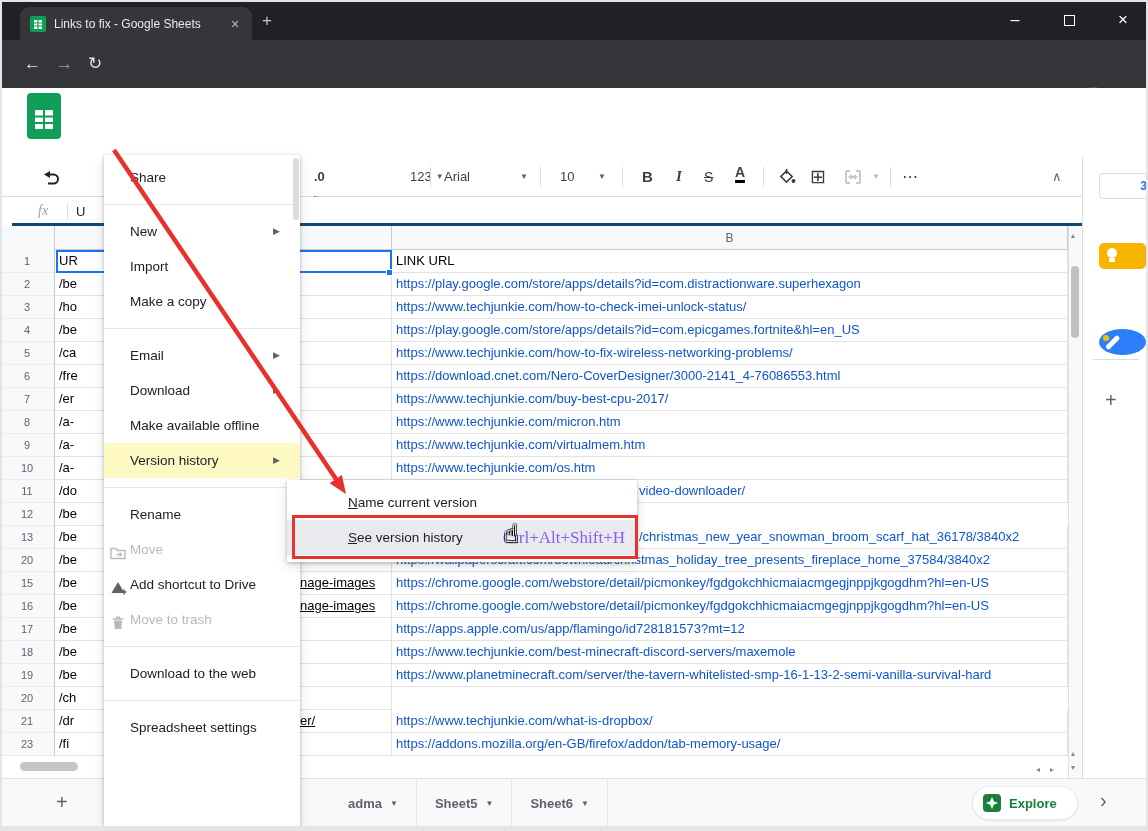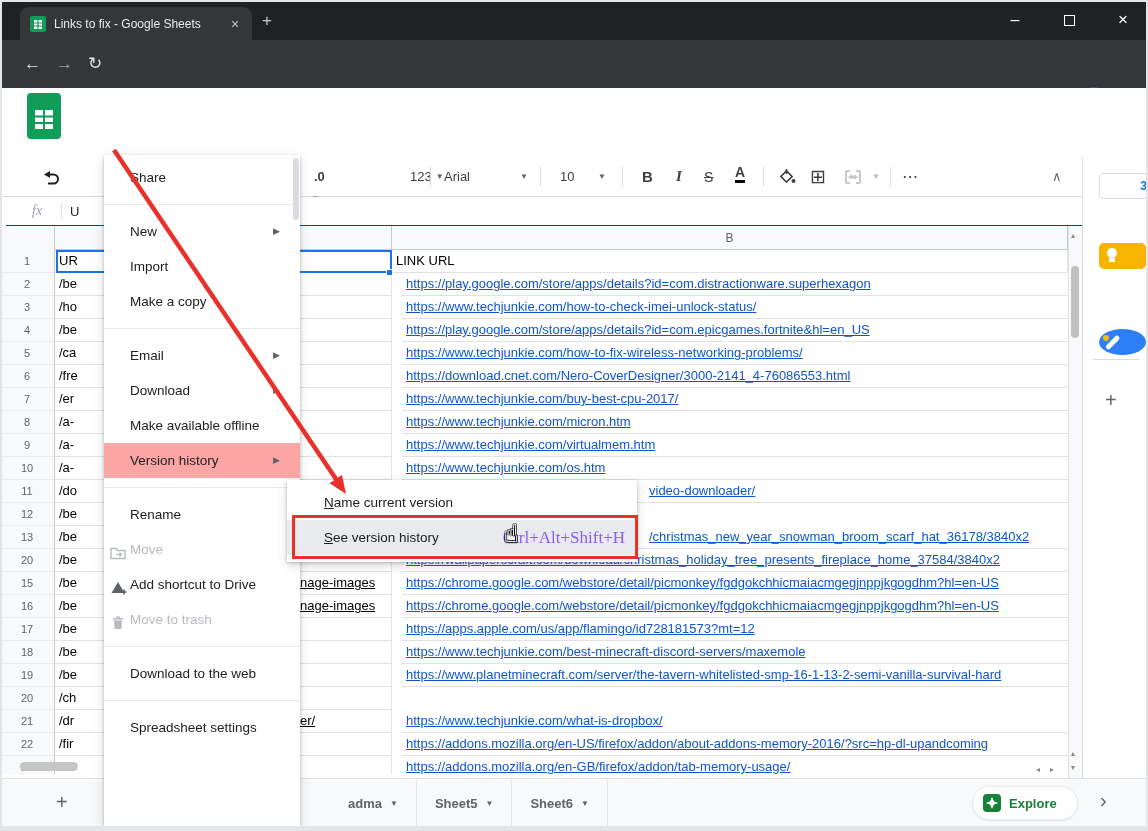--- a/index.html
+++ b/index.html
@@ -52,38 +52,38 @@
   .tb-caret{font-size:8px;color:#5f6368;}
   .tb-b{font-weight:bold;font-size:15px;}
   .tb-i{font-style:italic;font-size:15px;font-family:"Liberation Serif",serif;font-weight:bold;}
   .tb-s{text-decoration:line-through;font-size:14px;}
   .tb-a{font-size:14px;font-weight:bold;border-bottom:3px solid #000;line-height:15px;}
   .decimals{position:relative;font-weight:bold;}
   .decimals .sub{position:absolute;left:-2px;bottom:-4px;font-size:8px;font-weight:normal;}
   .collapse{color:#5f6368;font-size:13px;}
 
   
-  .fxbar{position:absolute;left:6px;top:197px;width:1082px;height:29px;background:#fff;border-bottom:1px solid #0c4a6e;}
+  .fxbar{position:absolute;left:12px;top:197px;width:1082px;height:29px;background:#fff;border-bottom:3px solid #0c4a6e;}
   .fx{position:absolute;left:26px;top:6px;font-style:italic;color:#9aa0a6;font-size:14px;font-family:"Liberation Serif",serif;}
   .fx-sep{position:absolute;left:55px;top:7px;width:1px;height:15px;background:#dadce0;}
   .fx-val{position:absolute;left:64px;top:7px;font-size:13px;color:#202124;}
 
   
   .grid{position:absolute;left:0;top:226px;width:1082px;height:552px;background:#fff;overflow:hidden;}
   .colhdr{position:absolute;left:0;top:0;width:1068px;height:24px;background:var(--hdrbg);border-bottom:1px solid var(--hdrline);display:flex;}
   .corner{width:55px;height:24px;border-right:1px solid var(--hdrline);background:var(--hdrbg);}
   .chA{width:337px;border-right:1px solid var(--hdrline);}
   .chB{width:676px;border-right:1px solid var(--hdrline);text-align:center;color:#5f6368;font-size:12px;line-height:24px;}
   .rows{position:absolute;left:0;top:24px;width:1068px;height:524px;overflow:hidden;}
   .grow{display:flex;height:23px;}
   .rnum{width:55px;flex:none;background:var(--hdrbg);border-right:1px solid var(--hdrline);border-bottom:1px solid #ececec;color:#5f6368;font-size:11px;text-align:center;line-height:23px;}
   .ca{width:337px;flex:none;border-right:1px solid var(--gridline);border-bottom:1px solid var(--gridline);font-size:13px;color:#000;line-height:22px;padding-left:4px;white-space:nowrap;overflow:hidden;position:relative;}
   .ca .a2{position:absolute;left:245px;top:0;text-decoration:underline;}
   .cb{width:676px;flex:none;border-right:1px solid var(--gridline);border-bottom:1px solid var(--gridline);font-size:13px;line-height:22px;padding-left:4px;white-space:nowrap;overflow:hidden;}
-  .cb.link{color:var(--link);text-decoration:underline;margin-left:10px;}
+  .cb.link{color:var(--link);}
   .cb.frag{padding-left:247px;}
   .sel-box{position:absolute;left:56px;top:24px;width:336px;height:23px;border:2px solid var(--sel);pointer-events:none;}
   .sel-handle{position:absolute;left:386px;top:43px;width:7px;height:7px;background:var(--sel);border:1px solid #fff;}
   .vscroll{position:absolute;left:1068px;top:0;width:14px;height:552px;background:var(--hdrbg);border-left:1px solid #e0e0e0;}
   .vthumb{position:absolute;left:1071px;top:40px;width:8px;height:72px;background:#c1c1c1;border-radius:4px;}
   .sarrow{position:absolute;color:#888;font-size:8px;line-height:8px;}
   .hthumb{position:absolute;left:20px;top:536px;width:58px;height:9px;background:#c6c6c6;border-radius:5px;}
 
   
   .rightpanel{position:absolute;left:1082px;top:157px;width:66px;height:621px;background:#fff;border-left:1px solid #dadce0;}
@@ -103,31 +103,31 @@
   .addsheet{position:absolute;left:56px;top:12px;color:#5f6368;font-size:20px;}
   .sheettabs{position:absolute;left:330px;top:0;height:48px;display:flex;}
   .stab{height:48px;display:flex;align-items:center;gap:8px;padding:0 18px;color:#5f6368;font-size:13px;font-weight:bold;border-right:1px solid #e6e6e6;}
   .stab .tb-caret{font-size:8px;}
   .explore{position:absolute;left:972px;top:7px;width:106px;height:34px;background:#fff;border:1px solid #e8eaed;border-radius:17px;display:flex;align-items:center;gap:8px;padding:0 10px;color:var(--green);font-size:13px;font-weight:bold;box-shadow:0 1px 2px rgba(0,0,0,.08);}
   .panel-chevron{position:absolute;left:1100px;top:10px;color:#5f6368;font-size:20px;}
 
   
   .filemenu{position:absolute;left:104px;top:155px;width:196px;height:671px;background:#fff;box-shadow:0 1px 3px rgba(60,64,67,.3),0 4px 10px rgba(60,64,67,.18);z-index:10;padding-top:5px;}
   .m-item{height:35px;line-height:35px;position:relative;padding-left:26px;font-size:13.5px;color:#202124;white-space:nowrap;}
-  .m-item.hl{background:#fca5a5;}
+  .m-item.hl{background:#fef9c3;}
   .m-item.dis{color:var(--dis);}
   .m-div{height:1px;background:#e7e7e7;margin:9px 0;}
   .m-ico{position:absolute;left:5px;top:8px;width:18px;height:18px;}
   .m-sc{position:absolute;right:28px;color:#5f6368;font-size:13px;}
   .m-arrow{position:absolute;right:20px;color:#5f6368;font-size:9px;}
   .menuscroll{position:absolute;left:293px;top:158px;width:6px;height:62px;background:#dadce0;border-radius:3px;z-index:11;}
 
   
   .submenu{position:absolute;left:287px;top:480px;width:350px;height:82px;background:#fff;box-shadow:0 1px 3px rgba(60,64,67,.3),0 4px 10px rgba(60,64,67,.18);z-index:12;padding-top:5px;}
-  .s-item{height:35px;line-height:35px;position:relative;padding-left:37px;font-size:13.5px;color:#202124;}
+  .s-item{height:35px;line-height:35px;position:relative;padding-left:61px;font-size:13.5px;color:#202124;}
   .s-item.hl{background:#e8eaed;}
   .s-sc{position:absolute;right:12px;color:#8b5cf6;font-size:17px;font-family:Liberation Serif, serif;}
 
   
   .redbox{position:absolute;border:3px solid var(--red);z-index:13;pointer-events:none;}
   .anno-arrow{position:absolute;left:0;top:0;z-index:14;pointer-events:none;}
   .handcursor{position:absolute;left:504px;top:520px;z-index:15;font-size:24px;color:#fff;text-shadow:-1px -1px 0 #000,1px -1px 0 #000,-1px 1px 0 #000,1px 1px 0 #000,0 2px 1px rgba(0,0,0,.4);}
 
   
   .frame-edge{position:absolute;background:#e4e5e7;z-index:40;pointer-events:none;}
@@ -385,25 +385,20 @@
           <div class="cb link">https://www.planetminecraft.com/server/the-tavern-whitelisted-smp-16-1-13-2-semi-vanilla-survival-hard</div>
         </div>
         <div class="grow">
           <div class="rnum">20</div>
           <div class="ca"><span>/ch</span></div>
         </div>
         <div class="grow">
           <div class="rnum">21</div>
           <div class="ca"><span>/dr</span><span class="a2">er/</span></div>
           <div class="cb link">https://www.techjunkie.com/what-is-dropbox/</div>
-        </div>
-        <div class="grow">
-          <div class="rnum">22</div>
-          <div class="ca"><span>/fir</span></div>
-          <div class="cb link">https://addons.mozilla.org/en-US/firefox/addon/about-addons-memory-2016/?src=hp-dl-upandcoming</div>
         </div>
         <div class="grow">
           <div class="rnum">23</div>
           <div class="ca"><span>/fi</span></div>
           <div class="cb link">https://addons.mozilla.org/en-GB/firefox/addon/tab-memory-usage/</div>
         </div>
       </div>
     <div class="sel-box"></div>
     <div class="sel-handle"></div>
     <div class="vscroll"></div>

